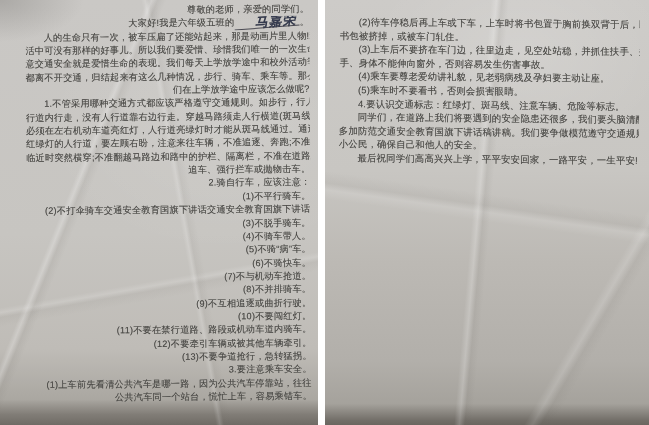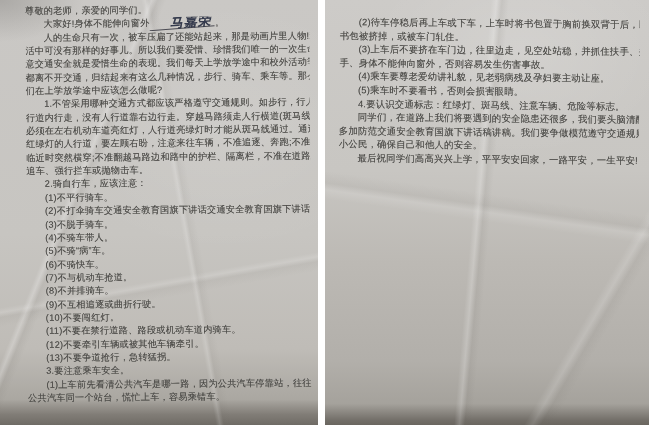--- a/index.html
+++ b/index.html
@@ -23,20 +23,21 @@
     height: 425px;
     overflow: hidden;
   }
   .photo-left {
     left: 0;
     width: 318px;
     background:
       radial-gradient(120px 60px at 0% 0%, rgba(60,58,54,0.22), rgba(60,58,54,0) 70%),
       radial-gradient(260px 180px at 70% 30%, rgba(255,255,255,0.10), rgba(255,255,255,0) 70%),
       linear-gradient(180deg, #cac8c5 0%, #c7c5c1 55%, #bfbcb7 82%, #aaa7a1 94%, #817d77 97.5%, #6f6b65 100%);
+    text-align: right;
   }
   .photo-left::before {
     content: "";
     position: absolute;
     inset: 0;
     background:
       linear-gradient(112deg, transparent 30%, rgba(255,255,255,0.22) 31%, rgba(110,106,100,0.10) 32.2%, transparent 34%),
       linear-gradient(80deg, transparent 55%, rgba(255,255,255,0.16) 56%, rgba(110,106,100,0.08) 57%, transparent 59%),
       linear-gradient(170deg, transparent 64%, rgba(255,255,255,0.14) 65%, rgba(110,106,100,0.07) 66%, transparent 68%);
     pointer-events: none;
@@ -105,21 +106,21 @@
 </style>
 </head>
 <body>
 
 <div class="stage">
 
   <div class="photo photo-left">
     <div class="page-text page-text-left">
       <div class="line">尊敬的老师，亲爱的同学们。</div>
       <div class="line indent">
-        <span>大家好!身体不能伸向窗外</span><span class="handwritten-name">马嘉荣</span><span>。</span>
+        <span>大家好!我是六年级五班的</span><span class="handwritten-name">马嘉荣</span><span>。</span>
       </div>
       <div>
           <div class="line indent">人的生命只有一次，被车压扁了还能站起来，那是动画片里人物!现实生</div>
           <div class="line">活中可没有那样的好事儿。所以我们要爱惜、珍惜我们唯一的一次生命。注</div>
           <div class="line">意交通安全就是爱惜生命的表现。我们每天上学放学途中和校外活动等等，</div>
           <div class="line">都离不开交通，归结起来有这么几种情况，步行、骑车、乘车等。那么同学</div>
           <div class="line">们在上学放学途中应该怎么做呢?</div>
           <div class="line indent">1.不管采用哪种交通方式都应该严格遵守交通规则。如步行，行人须在人</div>
           <div class="line">行道内行走，没有人行道靠右边行走。穿越马路须走人行横道(斑马线)，而且</div>
           <div class="line">必须在左右机动车道亮红灯，人行道亮绿灯时才能从斑马线通过。通过没有</div>

